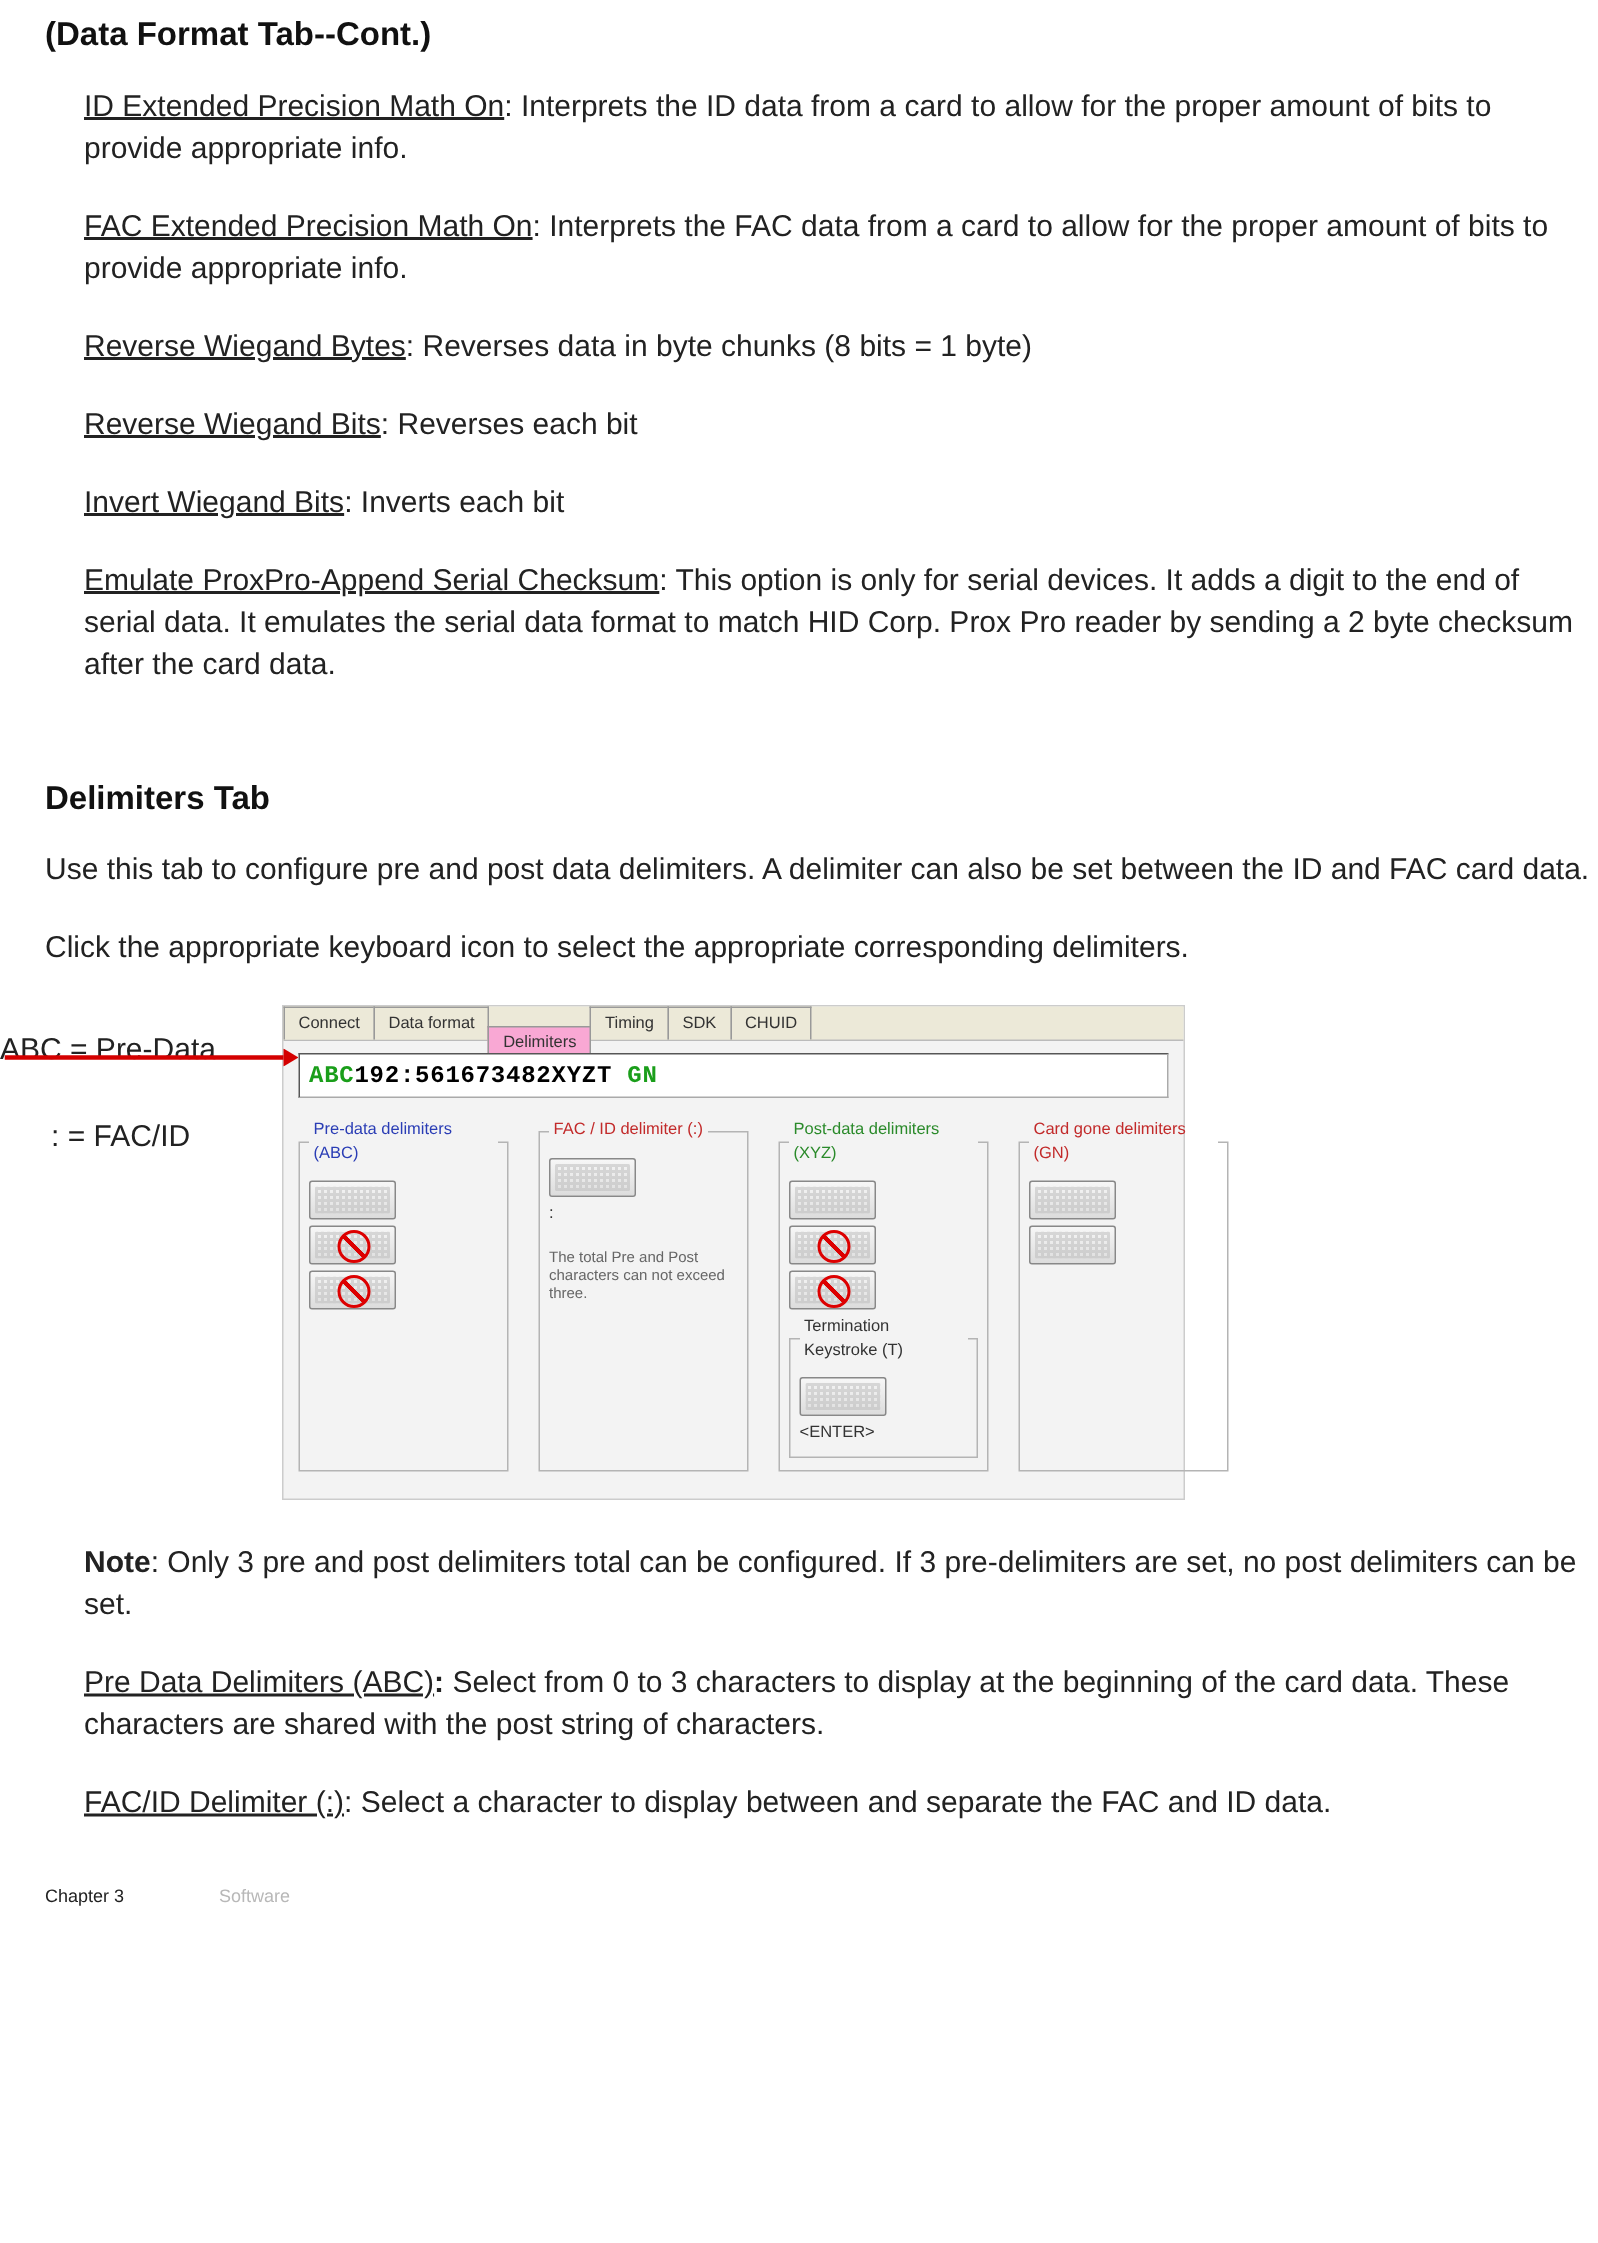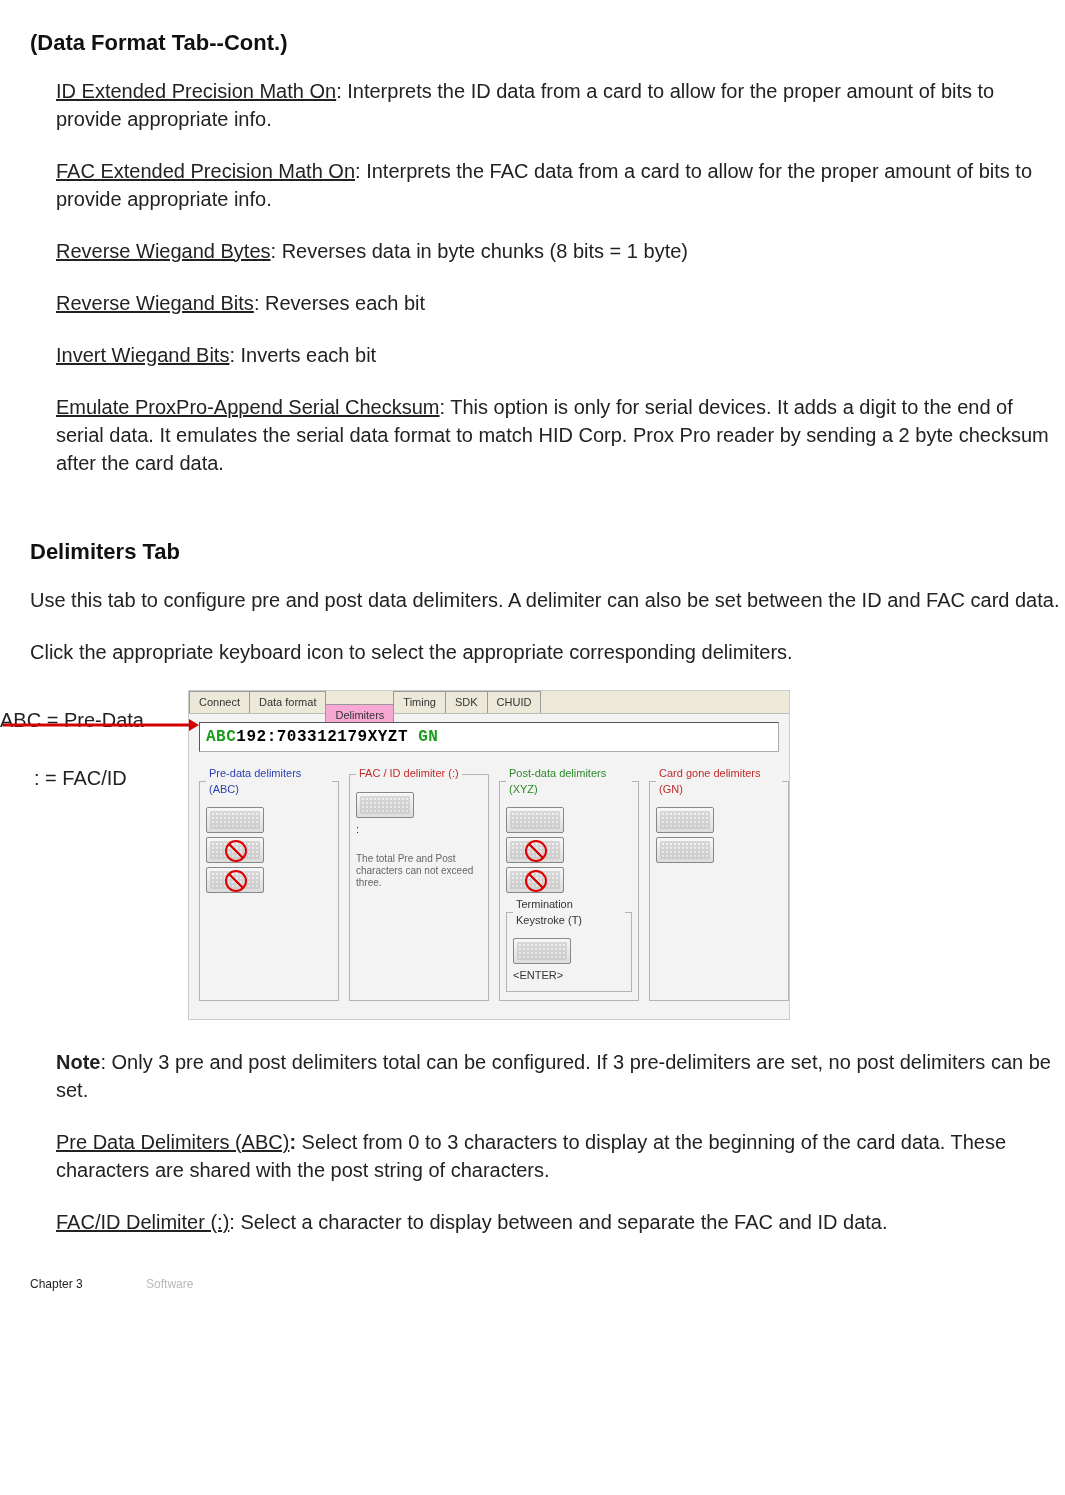--- a/index.html
+++ b/index.html
@@ -1,16 +1,16 @@
 <!DOCTYPE html>
 <html><head>
 <meta charset="utf-8">
 <style>
   html,body{margin:0;padding:0;background:#fff;color:#222;font-family:Arial,Helvetica,sans-serif;font-size:20px;line-height:1.4;width:1065px;}
-  .page{padding:24px 0 20px 0;}
+  .page{padding:4px 0 20px 0;}
   h2.section{font-family:"Arial Black",Arial,sans-serif;font-weight:900;font-size:22px;margin:4px 0 18px 30px;color:#111;}
   h2.sub{font-family:"Arial Black",Arial,sans-serif;font-weight:900;font-size:22px;margin:60px 0 18px 30px;color:#111;}
   .body-indent{margin-left:56px;margin-right:0;}
   p{margin:0 0 24px 0;}
   .term{text-decoration:underline;}
   .para-row{display:block;}
   .note-strong{font-family:"Arial Black",Arial,sans-serif;font-weight:900;}
   .flex-row{display:flex;align-items:flex-start;gap:28px;}
   .labels-col{flex:0 0 160px;display:flex;flex-direction:column;gap:30px;position:relative;top:16px;}
   .labels-col .lbl{font-size:20px;color:#222;}
@@ -20,21 +20,21 @@
   .tab{padding:3px 9px;border:1px solid #999;border-bottom:none;margin-right:-1px;background:#ece9d8;color:#333;cursor:default;}
   .tab.active{background:#f9a8d4;position:relative;top:13px;}
   .display-field{margin:8px 10px;background:#fff;border:1px inset #aaa;padding:3px 6px;font-family:"Courier New",monospace;font-size:16px;font-weight:bold;letter-spacing:0.5px;}
   .disp-abc{color:#1a9e1a;}
   .disp-fac{color:#000;}
   .disp-colon{color:#000;}
   .disp-id{color:#000;}
   .disp-xyz{color:#000;}
   .disp-t{color:#000;}
   .disp-gn{color:#1a9e1a;font-weight:bold;}
-  .groups{display:flex;gap:10px;padding:6px 10px 18px 10px;}
+  .groups{display:flex;gap:20px;padding:6px 10px 18px 10px;}
   fieldset.grp{border:1px solid #b4b4b4;margin:0;padding:6px 6px 8px 6px;min-width:126px;}
   fieldset.grp legend{padding:0 3px;font-size:11px;}
   .leg-abc{color:#2a3db5;}
   .leg-fac{color:#c22a2a;}
   .leg-xyz{color:#2a8a2a;}
   .leg-gn{color:#c22a2a;}
   .leg-t{color:#333;}
   .kbd{width:56px;height:24px;margin:4px 0;position:relative;background:linear-gradient(#f7f7f7,#dcdcdc);border:1px solid #888;border-radius:2px;display:block;}
   .kbd:before{content:"";position:absolute;inset:3px;background:repeating-linear-gradient(90deg,#bbb 0 2px,transparent 2px 4px),repeating-linear-gradient(0deg,#bbb 0 2px,transparent 2px 4px);opacity:.5;border-radius:1px;}
   .kbd.no:after{content:"";position:absolute;left:18px;top:2px;width:18px;height:18px;border-radius:50%;border:2px solid #d00;background:linear-gradient(45deg,transparent 45%,#d00 45% 55%,transparent 55%);}
@@ -86,21 +86,21 @@
         <div class="tab">Connect</div>
         <div class="tab">Data format</div>
         <div class="tab active">Delimiters</div>
         <div class="tab">Timing</div>
         <div class="tab">SDK</div>
         <div class="tab">CHUID</div>
       </div>
 
       <div class="display-wrap">
         <div class="display-field">
-          <span class="disp-abc">ABC</span><span class="disp-fac">192</span><span class="disp-colon">:</span><span class="disp-id">703312179</span><span class="disp-xyz">XYZ</span><span class="disp-t">T</span><span class="disp-gn">  GN</span>
+          <span class="disp-abc">ABC</span><span class="disp-fac">192</span><span class="disp-colon">:</span><span class="disp-id">561673482</span><span class="disp-xyz">XYZ</span><span class="disp-t">T</span><span class="disp-gn">  GN</span>
         </div>
       </div>
 
       <div class="groups">
         <fieldset class="grp">
           <legend class="leg-abc">Pre-data delimiters (ABC)</legend>
           <span class="kbd"></span>
           <span class="kbd no"></span>
           <span class="kbd no"></span>
         </fieldset>

